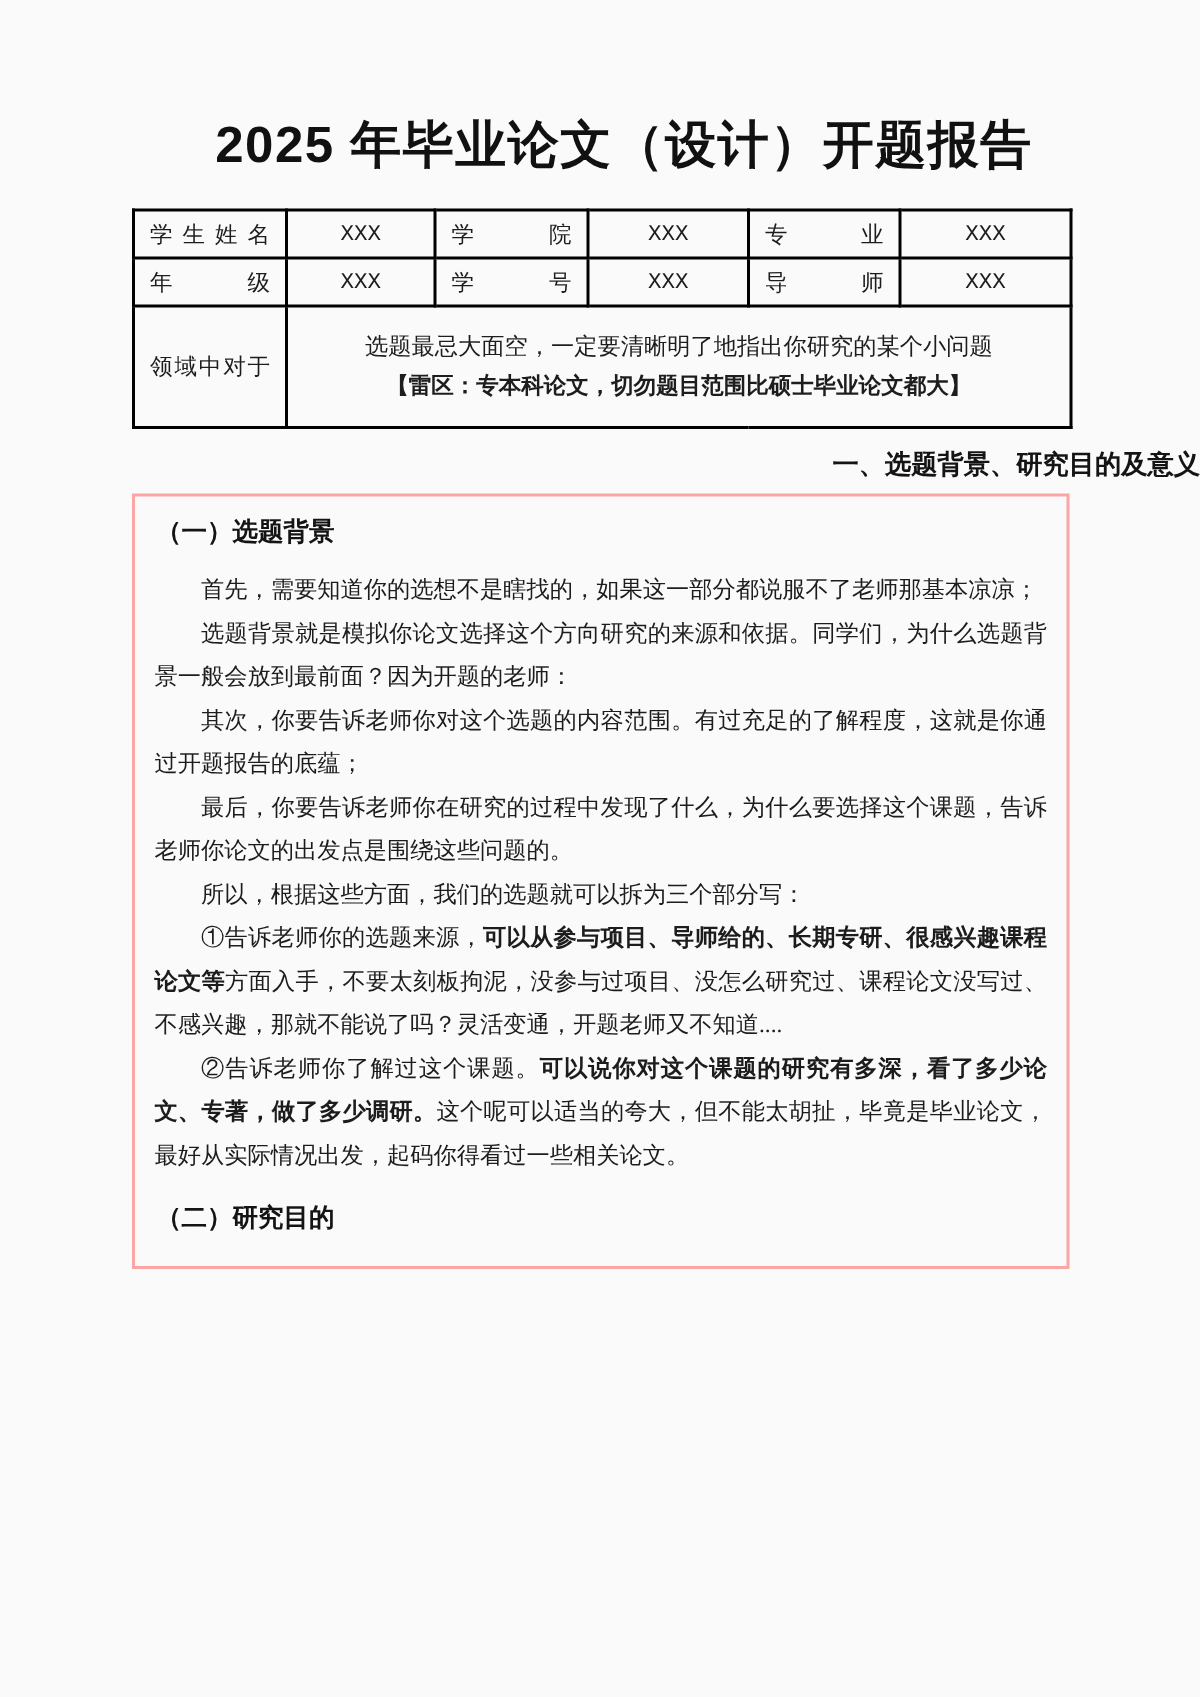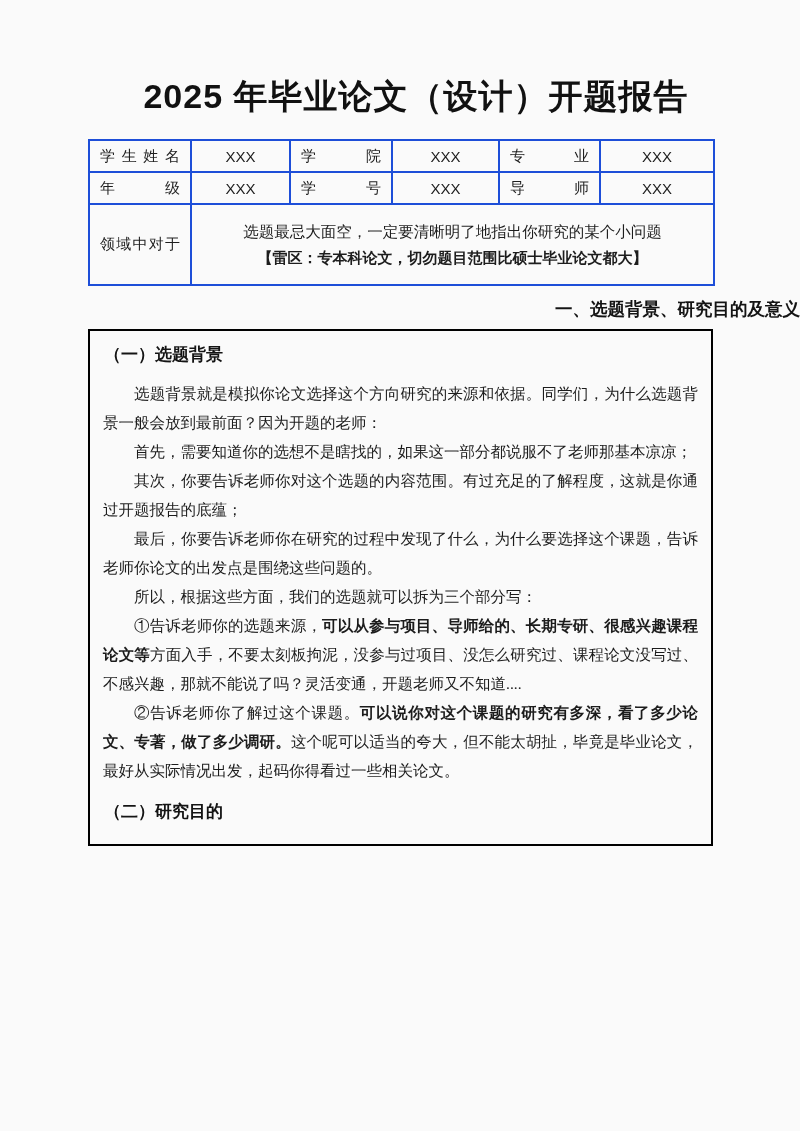--- a/index.html
+++ b/index.html
@@ -26,34 +26,34 @@
   }
 
   table.info-table {
     margin: 19px 0 0 88px;
     border-collapse: collapse;
     table-layout: fixed;
     width: 625px;
     font-size: 15px;
   }
   table.info-table td {
-    border: 2px solid #1d4ed8;
+    border: 2px solid #000000;
     vertical-align: middle;
     overflow: hidden;
   }
   td.lbl {
     padding: 0 10px;
     text-align: justify;
     text-align-last: justify;
     height: 32px;
   }
   td.val {
     text-align: center;
     height: 22px;
-    font-family: Liberation Sans, sans-serif;
+    font-family: Liberation Mono, monospace;
   }
   td.topic-cell {
     height: 81px;
     text-align: center;
     padding: 3px 6px;
   }
   .topic-line1 { font-size: 15.5px; line-height: 27px; }
   .topic-line2 { font-size: 15px; line-height: 27px; font-weight: bold; }
 
   h2.section-heading {
@@ -61,21 +61,21 @@
     font-family: "Liberation Sans", "DejaVu Sans", sans-serif;
     font-size: 17.5px;
     font-weight: bold;
     color: #141414;
     text-align: right;
   }
 
   .content-box {
     margin-left: 88px;
     width: 625px;
-    border: 2px solid #000000;
+    border: 2px solid #fca5a5;
     padding: 8px 13px 9px 13px;
   }
   h3.sub-heading {
     font-family: "Liberation Sans", "DejaVu Sans", sans-serif;
     font-size: 17px;
     font-weight: bold;
     color: #141414;
   }
   h3.sub-heading.first { margin: 4px 0 13px 1px; }
   h3.sub-heading.second { margin: 15px 0 12px 1px; }
@@ -130,22 +130,22 @@
         </td>
       </tr>
     </tbody>
   </table>
 
   <h2 class="section-heading">一、选题背景、研究目的及意义</h2>
 
   <div class="content-box">
     <h3 class="sub-heading first">（一）选题背景</h3>
     <div>
+        <p class="para"><span>首先，需要知道你的选想不是瞎找的，如果这一部分都说服不了老师那基本凉凉；</span></p>
         <p class="para"><span>选题背景就是模拟你论文选择这个方向研究的来源和依据。同学们，为什么选题背景一般会放到最前面？因为开题的老师：</span></p>
-        <p class="para"><span>首先，需要知道你的选想不是瞎找的，如果这一部分都说服不了老师那基本凉凉；</span></p>
         <p class="para"><span>其次，你要告诉老师你对这个选题的内容范围。有过充足的了解程度，这就是你通过开题报告的底蕴；</span></p>
         <p class="para"><span>最后，你要告诉老师你在研究的过程中发现了什么，为什么要选择这个课题，告诉老师你论文的出发点是围绕这些问题的。</span></p>
         <p class="para"><span>所以，根据这些方面，我们的选题就可以拆为三个部分写：</span></p>
         <p class="para"><span>①告诉老师你的选题来源，</span><span class="b">可以从参与项目、导师给的、长期专研、很感兴趣课程论文等</span><span>方面入手，不要太刻板拘泥，没参与过项目、没怎么研究过、课程论文没写过、不感兴趣，那就不能说了吗？灵活变通，开题老师又不知道....</span></p>
         <p class="para"><span>②告诉老师你了解过这个课题。</span><span class="b">可以说你对这个课题的研究有多深，看了多少论文、专著，做了多少调研。</span><span>这个呢可以适当的夸大，但不能太胡扯，毕竟是毕业论文，最好从实际情况出发，起码你得看过一些相关论文。</span></p>
       </div>
 
     <h3 class="sub-heading second">（二）研究目的</h3>
   </div>
 

